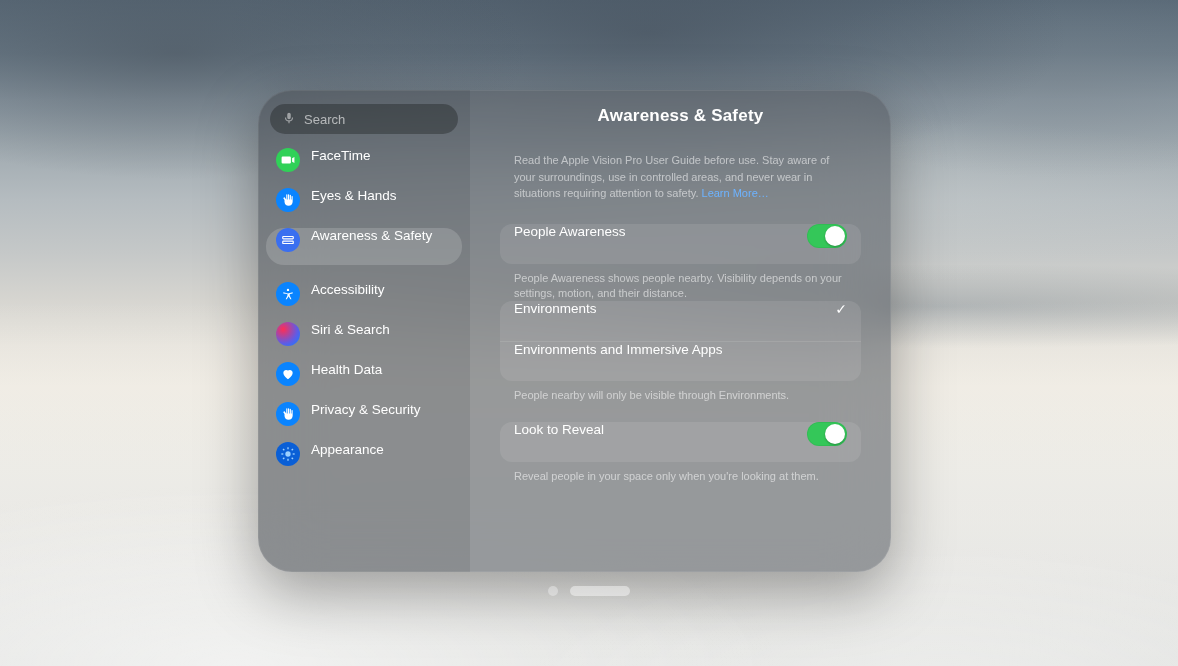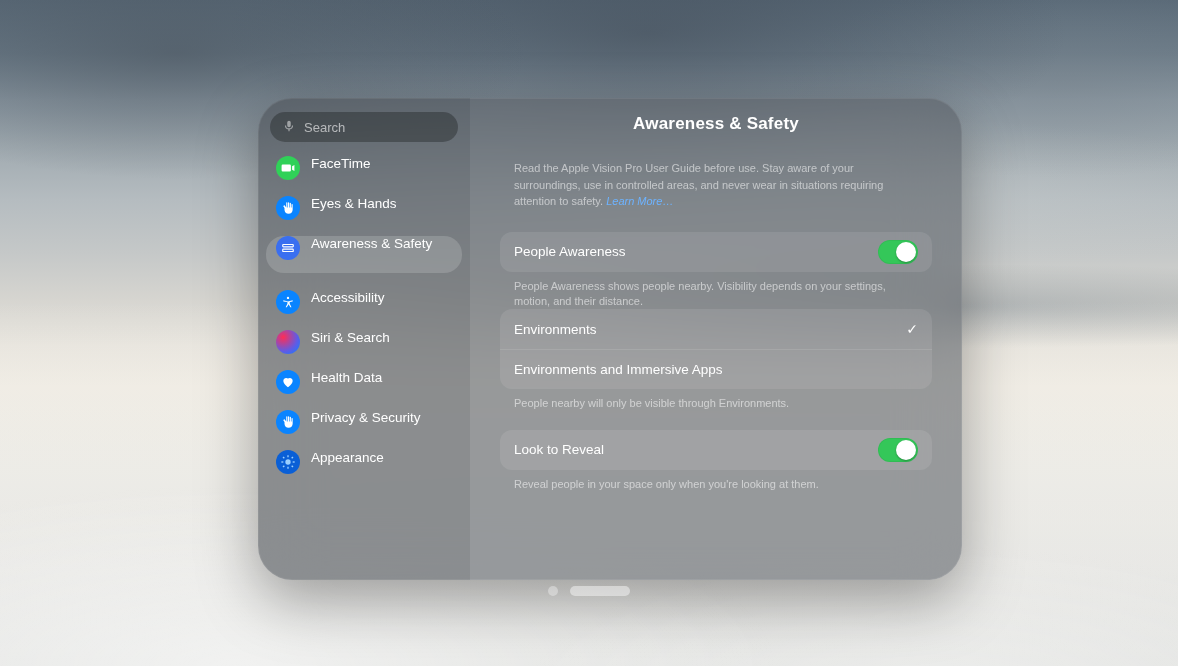--- a/index.html
+++ b/index.html
@@ -26,22 +26,22 @@
     position: absolute; left:0; right:0; bottom:0; height: 55%;
     background:
       radial-gradient(ellipse 900px 300px at 20% 100%, rgba(255,255,255,0.5), transparent 60%),
       radial-gradient(ellipse 700px 260px at 80% 110%, rgba(255,255,255,0.35), transparent 60%),
       linear-gradient(to bottom, rgba(240,238,232,0) 0%, rgba(240,238,232,0.3) 30%, rgba(235,235,232,0.5) 100%);
     pointer-events:none;
   }
 
   .window {
     position: absolute;
-    left: 258px; top: 98px;
-    width: 704px; height: 482px;
+    left: 258px; top: 90px;
+    width: 633px; height: 482px;
     border-radius: 34px;
     background: rgba(80, 85, 92, 0.55);
     backdrop-filter: blur(30px);
     box-shadow: 0 20px 60px rgba(0,0,0,0.35), inset 0 0 0 1px rgba(255,255,255,0.08);
     display: flex;
     overflow: hidden;
   }
 
   
   .sidebar {
@@ -95,29 +95,29 @@
     font-weight: 600;
     margin-bottom: 26px;
     letter-spacing: 0.2px;
   }
   .intro {
     font-size: 11px;
     line-height: 1.5;
     color: rgba(255,255,255,0.55);
     margin: 0 14px 22px 14px;
   }
-  .intro a { color: #6db3ff; text-decoration: none; font-style: italic; }
+  .intro a { color: #6db3ff; text-decoration: none; }
 
   .card {
     background: rgba(255,255,255,0.09);
     border-radius: 12px;
     overflow: hidden;
   }
   .row {
-    display: flex; align-items: center; justify-content: space-between;
+    display: flex; justify-content: space-between;
     min-height: 40px;
     padding: 0 14px;
     font-size: 13.5px;
   }
   .row + .row { border-top: 1px solid rgba(255,255,255,0.1); }
   .footnote {
     font-size: 11px;
     color: rgba(255,255,255,0.55);
     margin: 7px 14px 0 14px;
     line-height: 1.4;

